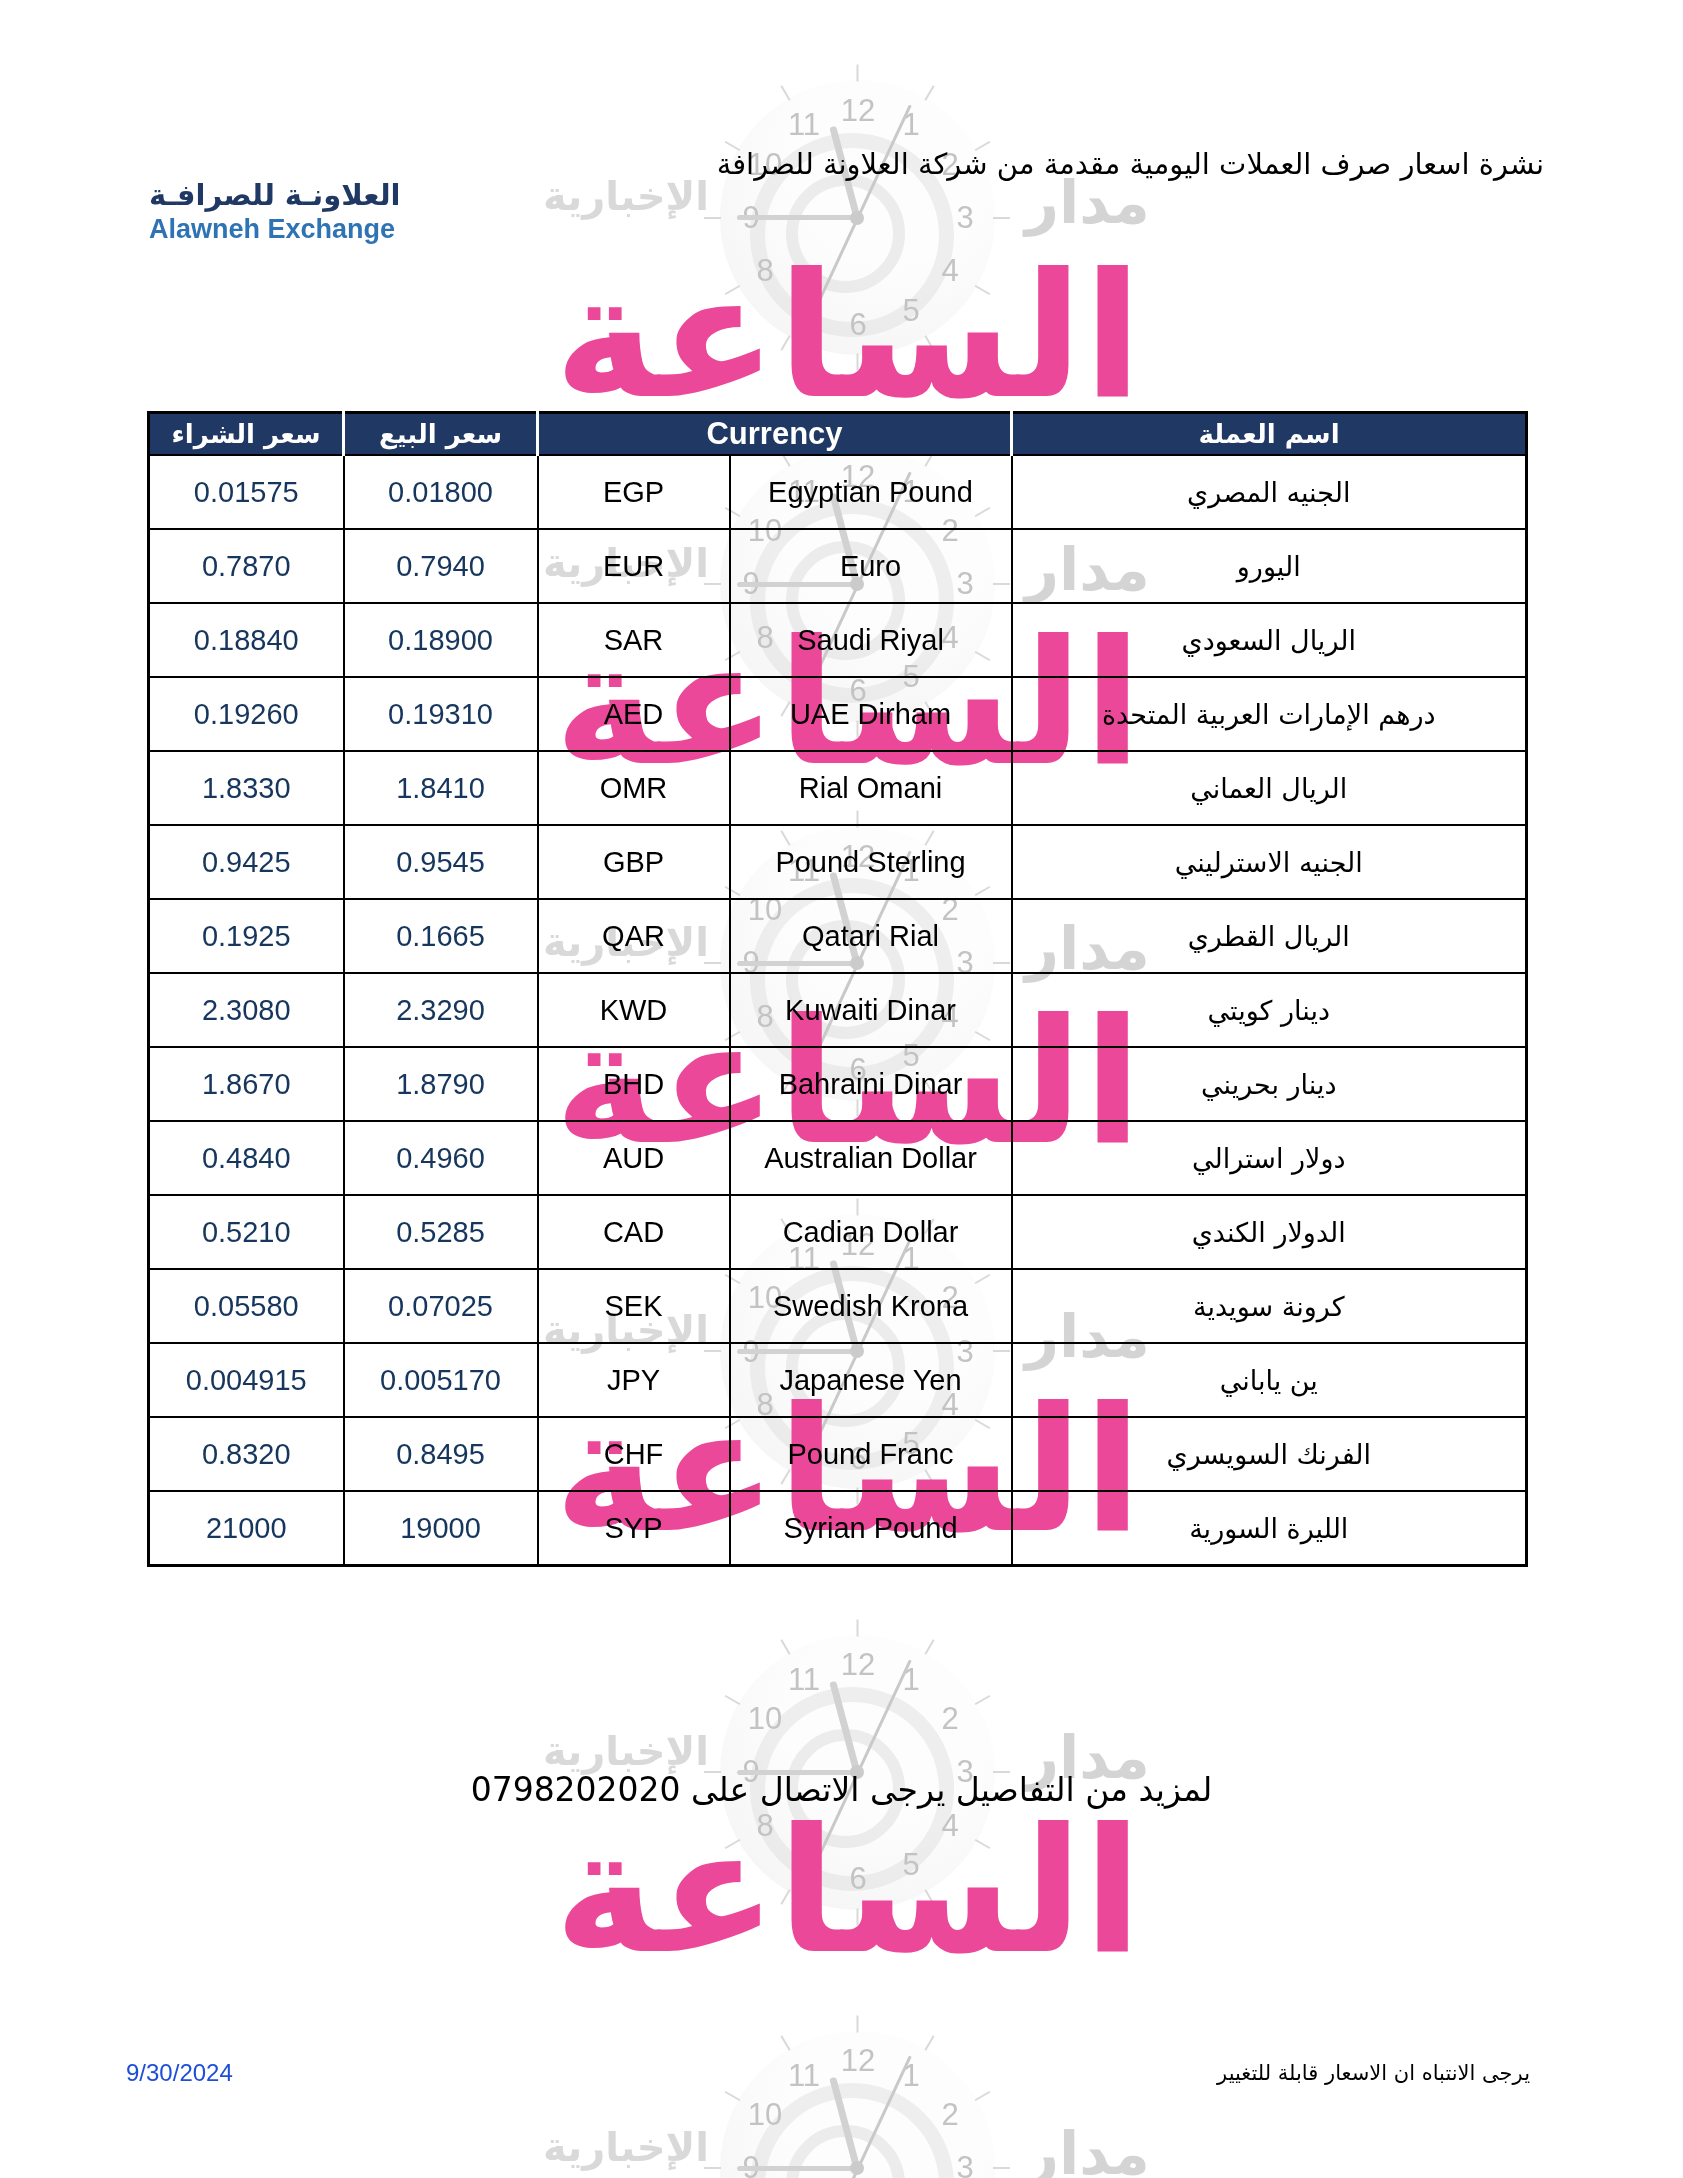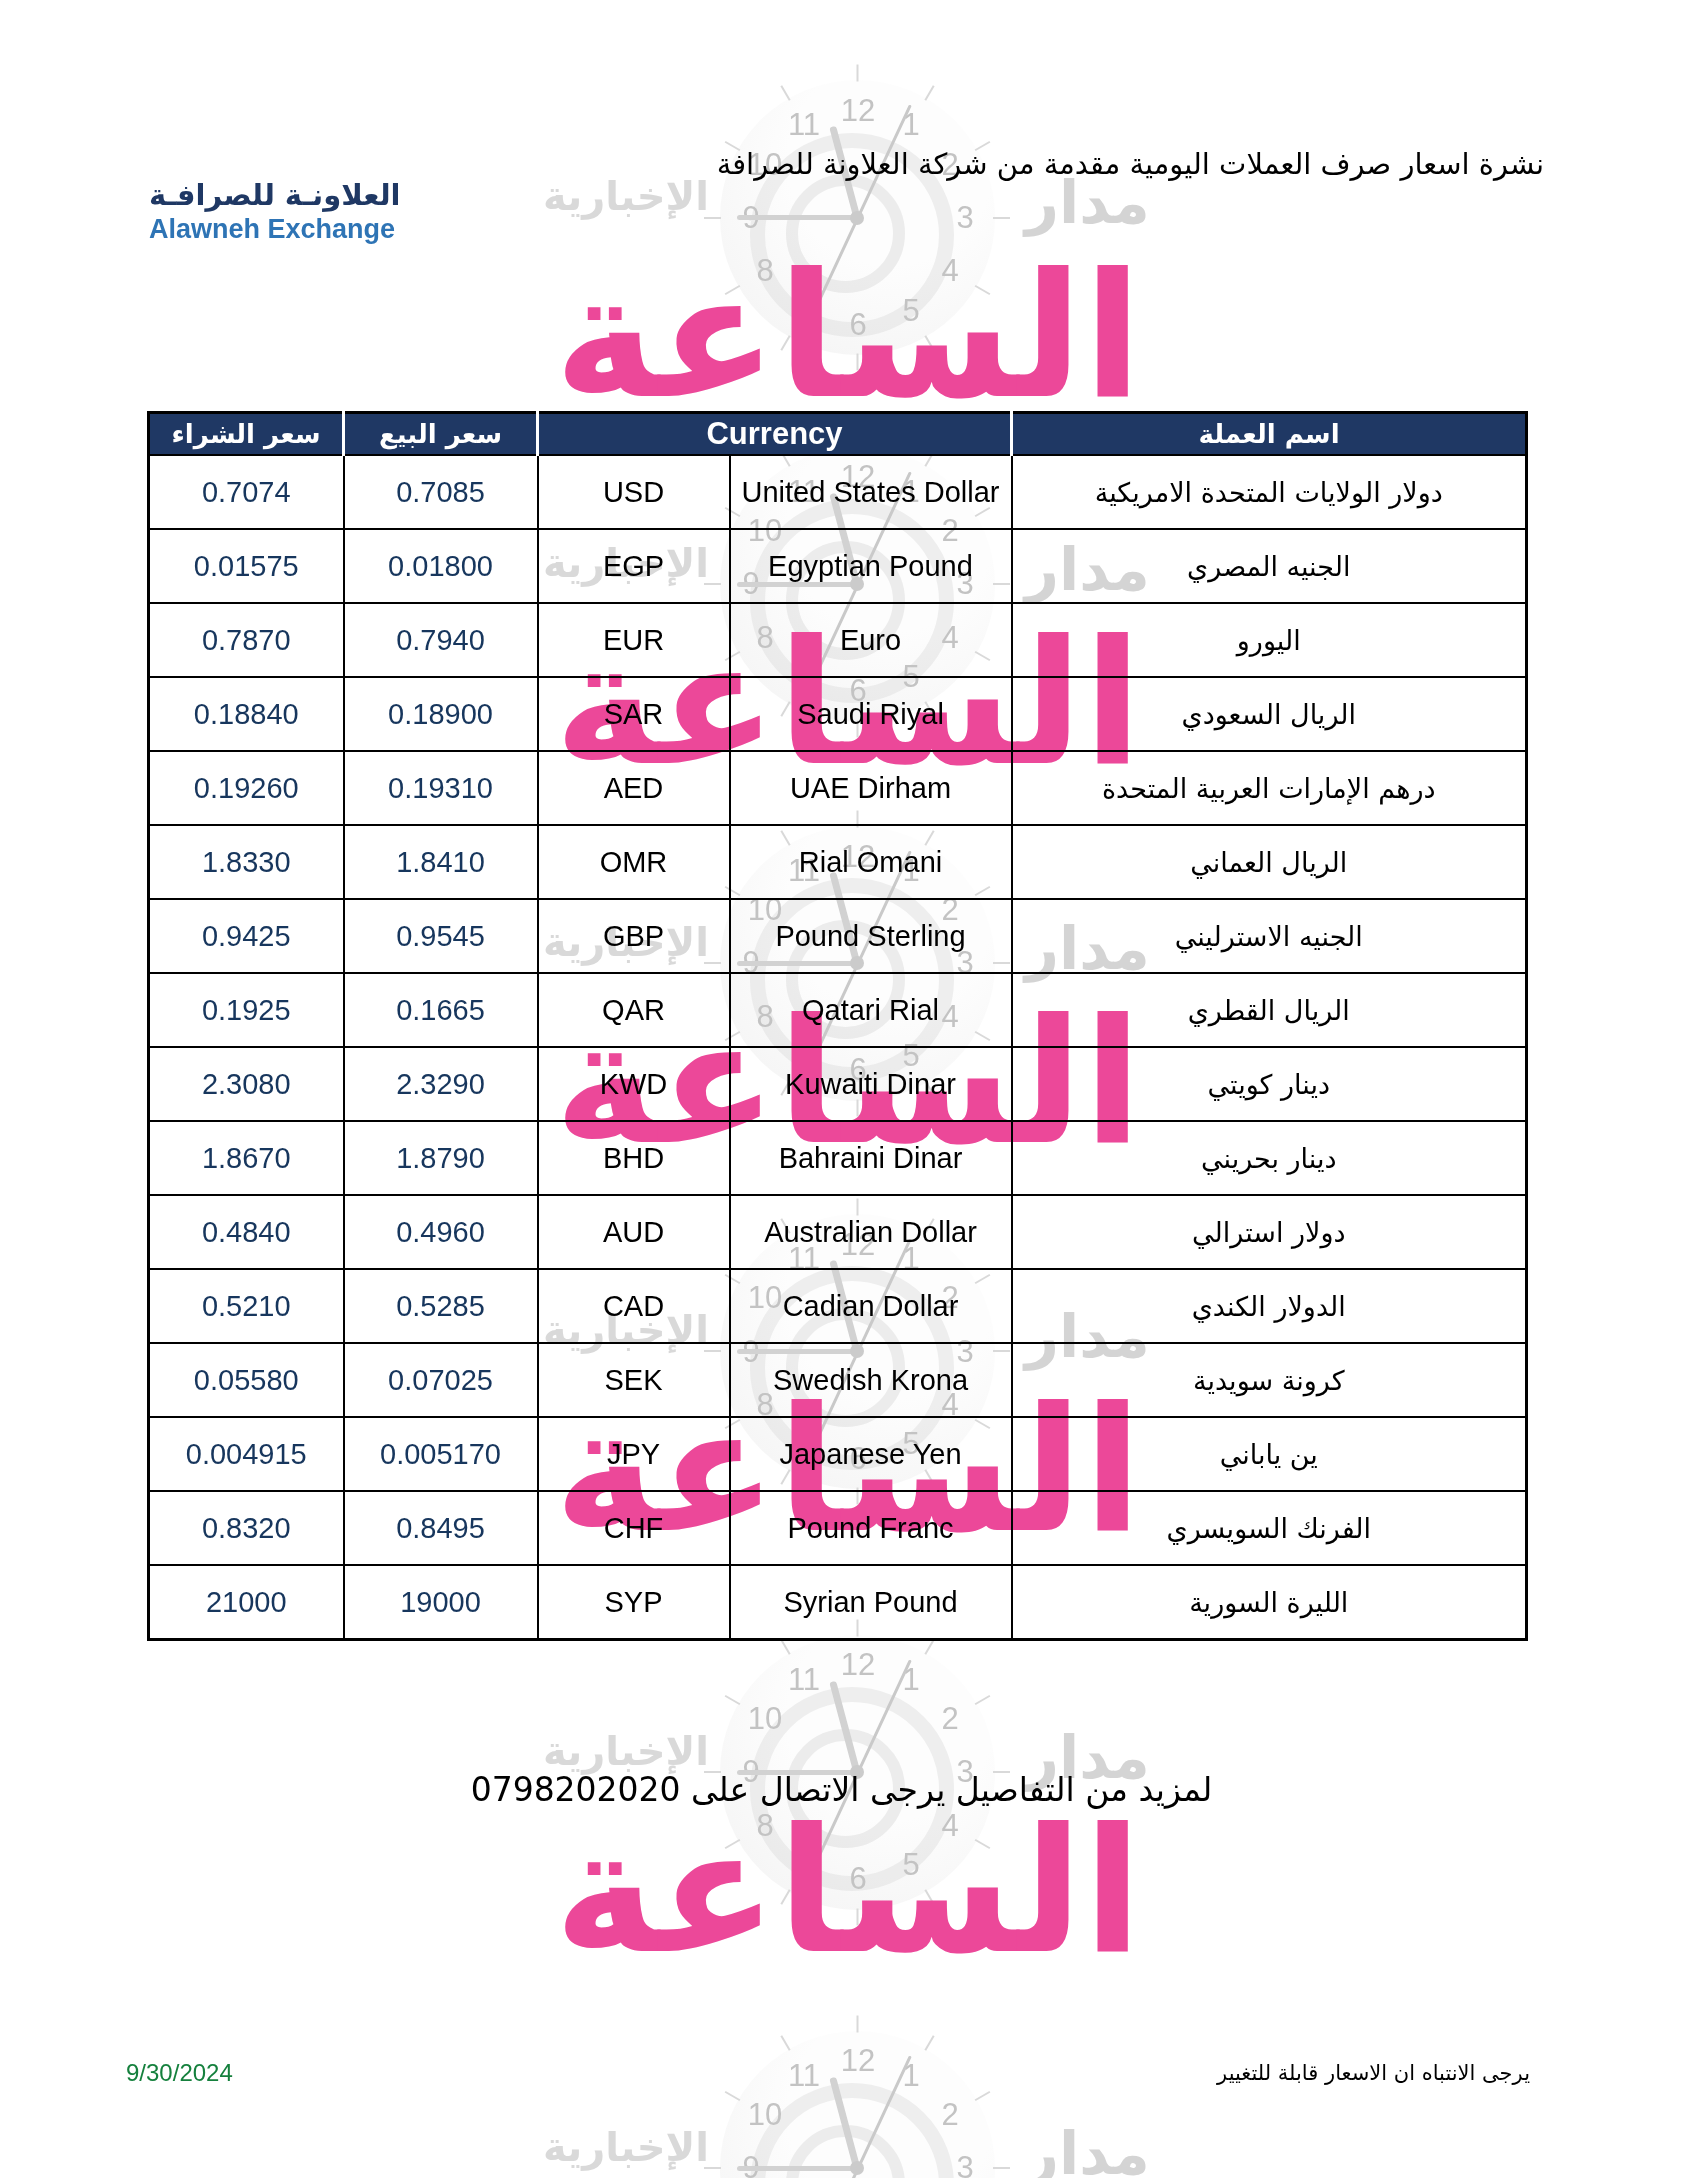--- a/index.html
+++ b/index.html
@@ -40,21 +40,21 @@
   table.rates th.en{font-family:"Liberation Sans",sans-serif;font-size:31px;}
   table.rates th + th{border-left:3px solid #ffffff;}
   table.rates td{height:72px;border:2px solid #000;background:transparent;
     text-align:center;vertical-align:middle;padding:0;}
   td.num{color:#17365D;font-size:29px;font-family:"Liberation Sans",sans-serif;}
   td.code{color:#000;font-size:29px;font-family:"Liberation Sans",sans-serif;}
   td.eng{color:#000;font-size:29px;font-family:"Liberation Sans",sans-serif;}
   td.ar{color:#000;font-size:27px;font-family:"DejaVu Sans",sans-serif;direction:rtl;}
   .contact{position:absolute;left:0;right:0;top:1770px;text-align:center;
     font-family:"DejaVu Sans",sans-serif;font-size:33px;color:#000;direction:rtl;}
-  .fdate{position:absolute;left:126px;top:2059px;font-size:24px;color:#15803d;font-family:"Liberation Sans",sans-serif;}
+  .fdate{position:absolute;left:126px;top:2059px;font-size:24px;color:#1d4ed8;font-family:"Liberation Sans",sans-serif;}
   .fnote{position:absolute;right:153px;top:2061px;font-size:21px;color:#000;
     font-family:"DejaVu Sans",sans-serif;direction:rtl;}
 </style>
 </head>
 <body>
 
 <div class="page">
 
   <div id="watermarks">
       <div>
@@ -290,27 +290,20 @@
       <thead>
         <tr>
           <th class="ar">سعر الشراء</th>
           <th class="ar">سعر البيع</th>
           <th class="en" colspan="2">Currency</th>
           <th class="ar">اسم العملة</th>
         </tr>
       </thead>
       <tbody id="rate-rows">
           <tr>
-            <td class="num">0.7074</td>
-            <td class="num">0.7085</td>
-            <td class="code">USD</td>
-            <td class="eng">United States Dollar</td>
-            <td class="ar">دولار الولايات المتحدة الامريكية</td>
-          </tr>
-          <tr>
             <td class="num">0.01575</td>
             <td class="num">0.01800</td>
             <td class="code">EGP</td>
             <td class="eng">Egyptian Pound</td>
             <td class="ar">الجنيه المصري</td>
           </tr>
           <tr>
             <td class="num">0.7870</td>
             <td class="num">0.7940</td>
             <td class="code">EUR</td>

